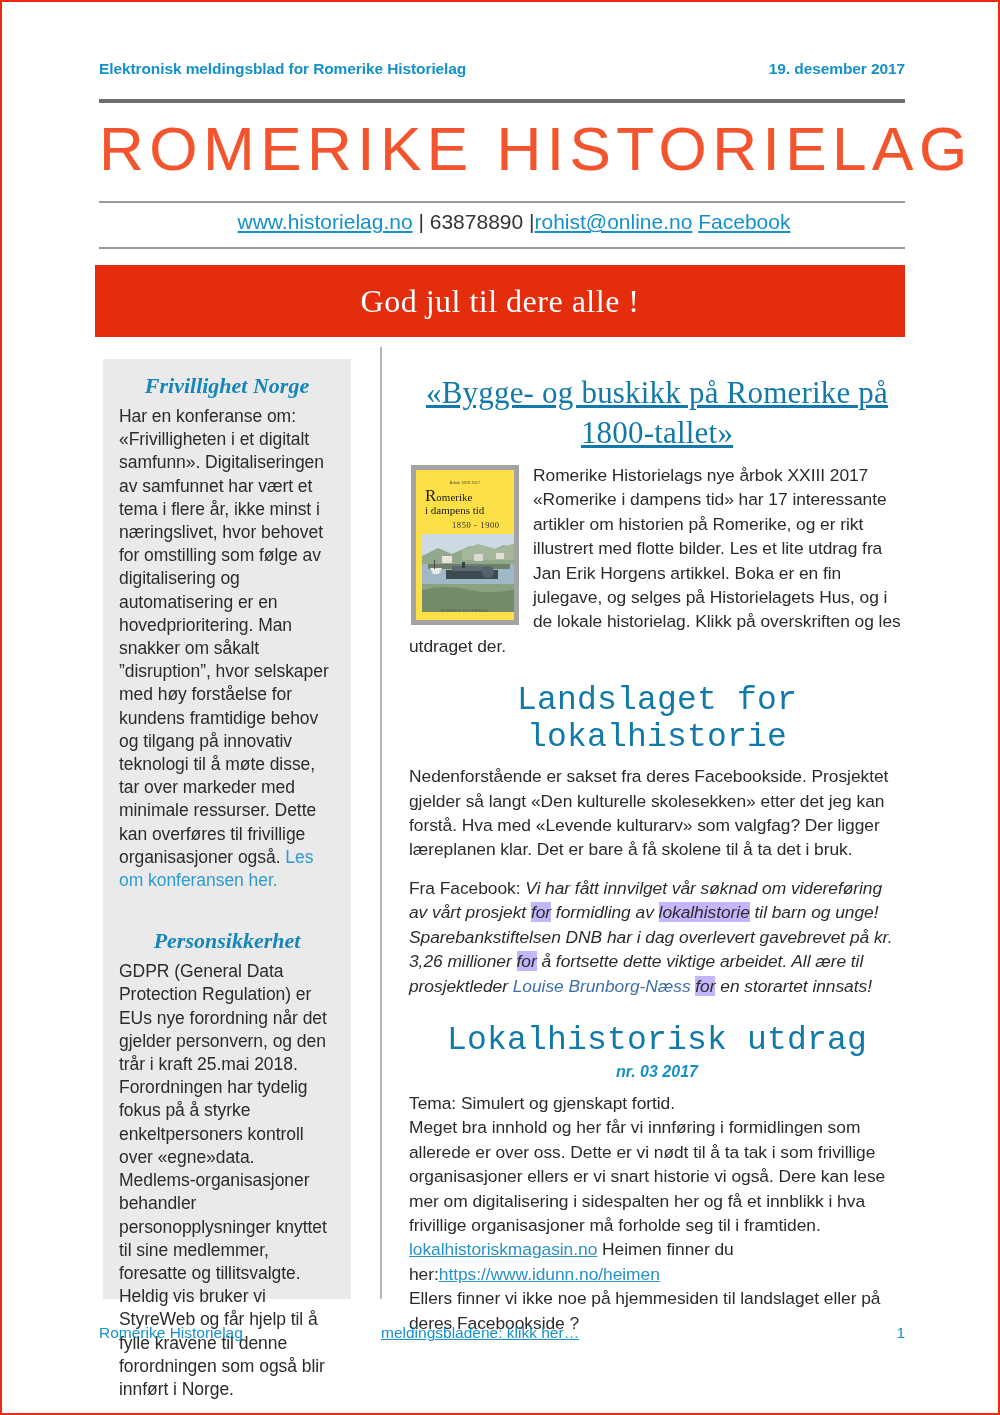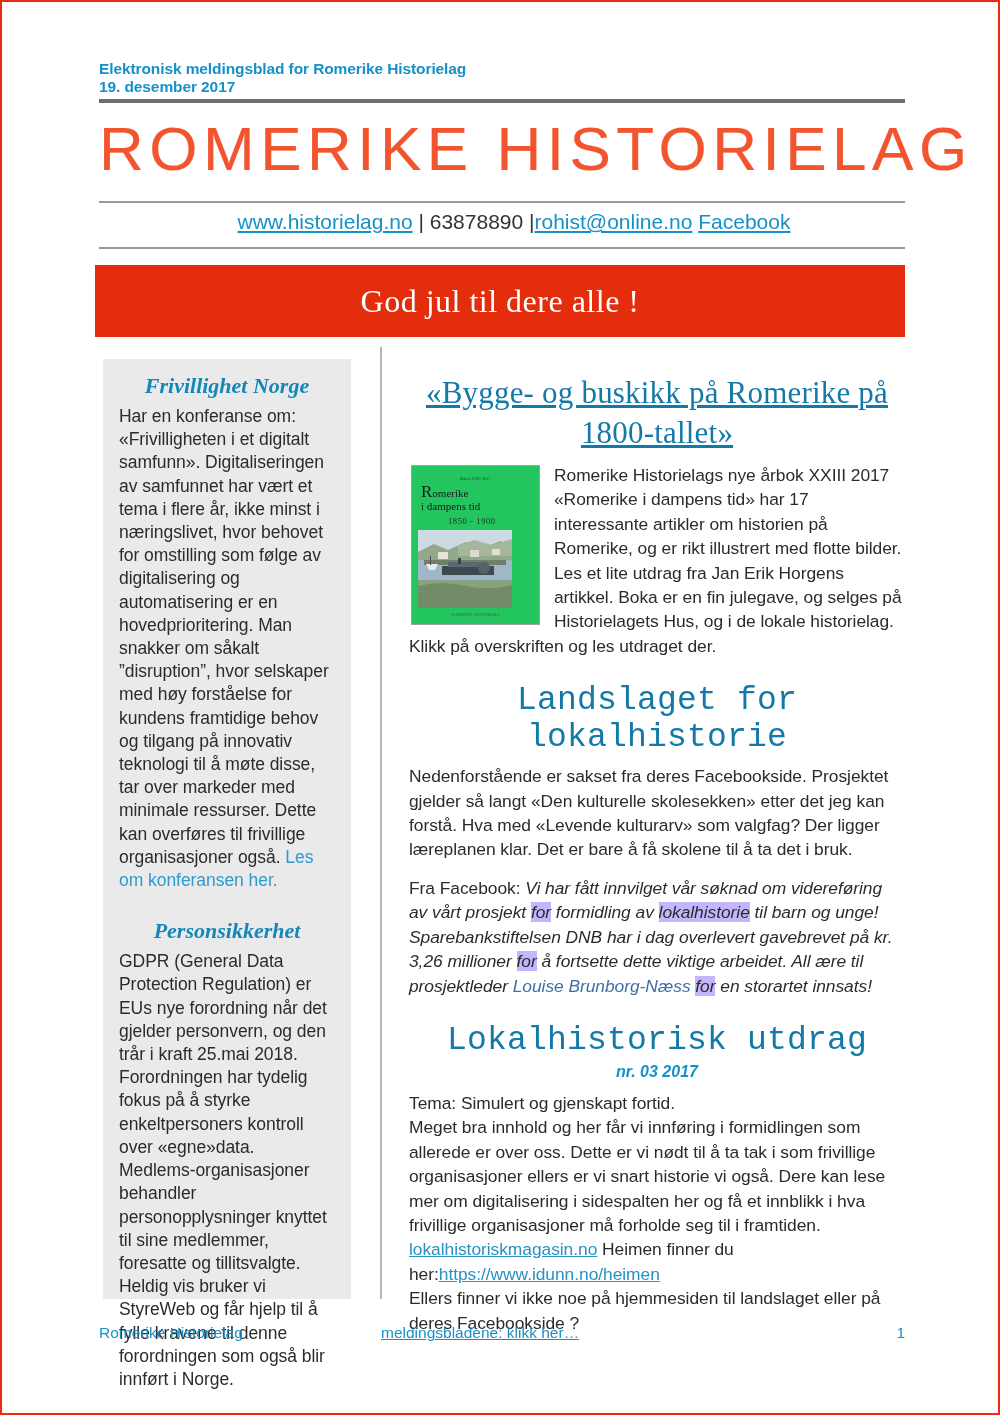--- a/index.html
+++ b/index.html
@@ -34,21 +34,20 @@
 
   
   .masthead-row {
     position: absolute;
     left: 0;
     top: 58px;
     width: 806px;
     display: flex;
     justify-content: space-between;
     align-items: baseline;
-    flex-direction: column;
   }
   .masthead-left,
   .masthead-right {
     color: #1691C8;
     font-size: 15.5px;
     font-weight: 700;
     letter-spacing: -0.1px;
   }
 
   .rule-thick {
@@ -155,21 +154,21 @@
   .side-h {
     text-align: center;
     color: #1487B8;
     font-family: "Liberation Serif", serif;
     font-style: italic;
     font-weight: 700;
     font-size: 22px;
     margin: 0 0 6px 0;
   }
   .side-h.second {
-    margin-top: 26px;
+    margin-top: 36px;
   }
   .side-p {
     margin: 0;
     color: #2b2b2b;
     font-size: 17.5px;
     line-height: 23.2px;
     letter-spacing: -0.05px;
   }
   .side-p a {
     color: #2D9BD0;
@@ -195,25 +194,25 @@
     margin: 14px 0 6px 0;
     letter-spacing: 0.2px;
   }
 
   .book-block {
     margin-top: 10px;
     overflow: hidden;
   }
   .book-cover {
     float: left;
-    width: 129px;
+    width: 108px;
     height: 160px;
     margin: 2px 14px 4px 2px;
-    background: #22c55e;
-    border: 1px solid #a3a3a3;
+    background: #fde047;
+    border: 5px solid #a3a3a3;
     box-sizing: border-box;
     position: relative;
     overflow: hidden;
   }
   .bc-tiny {
     position: absolute;
     top: 11px;
     left: 0;
     width: 100%;
     text-align: center;

